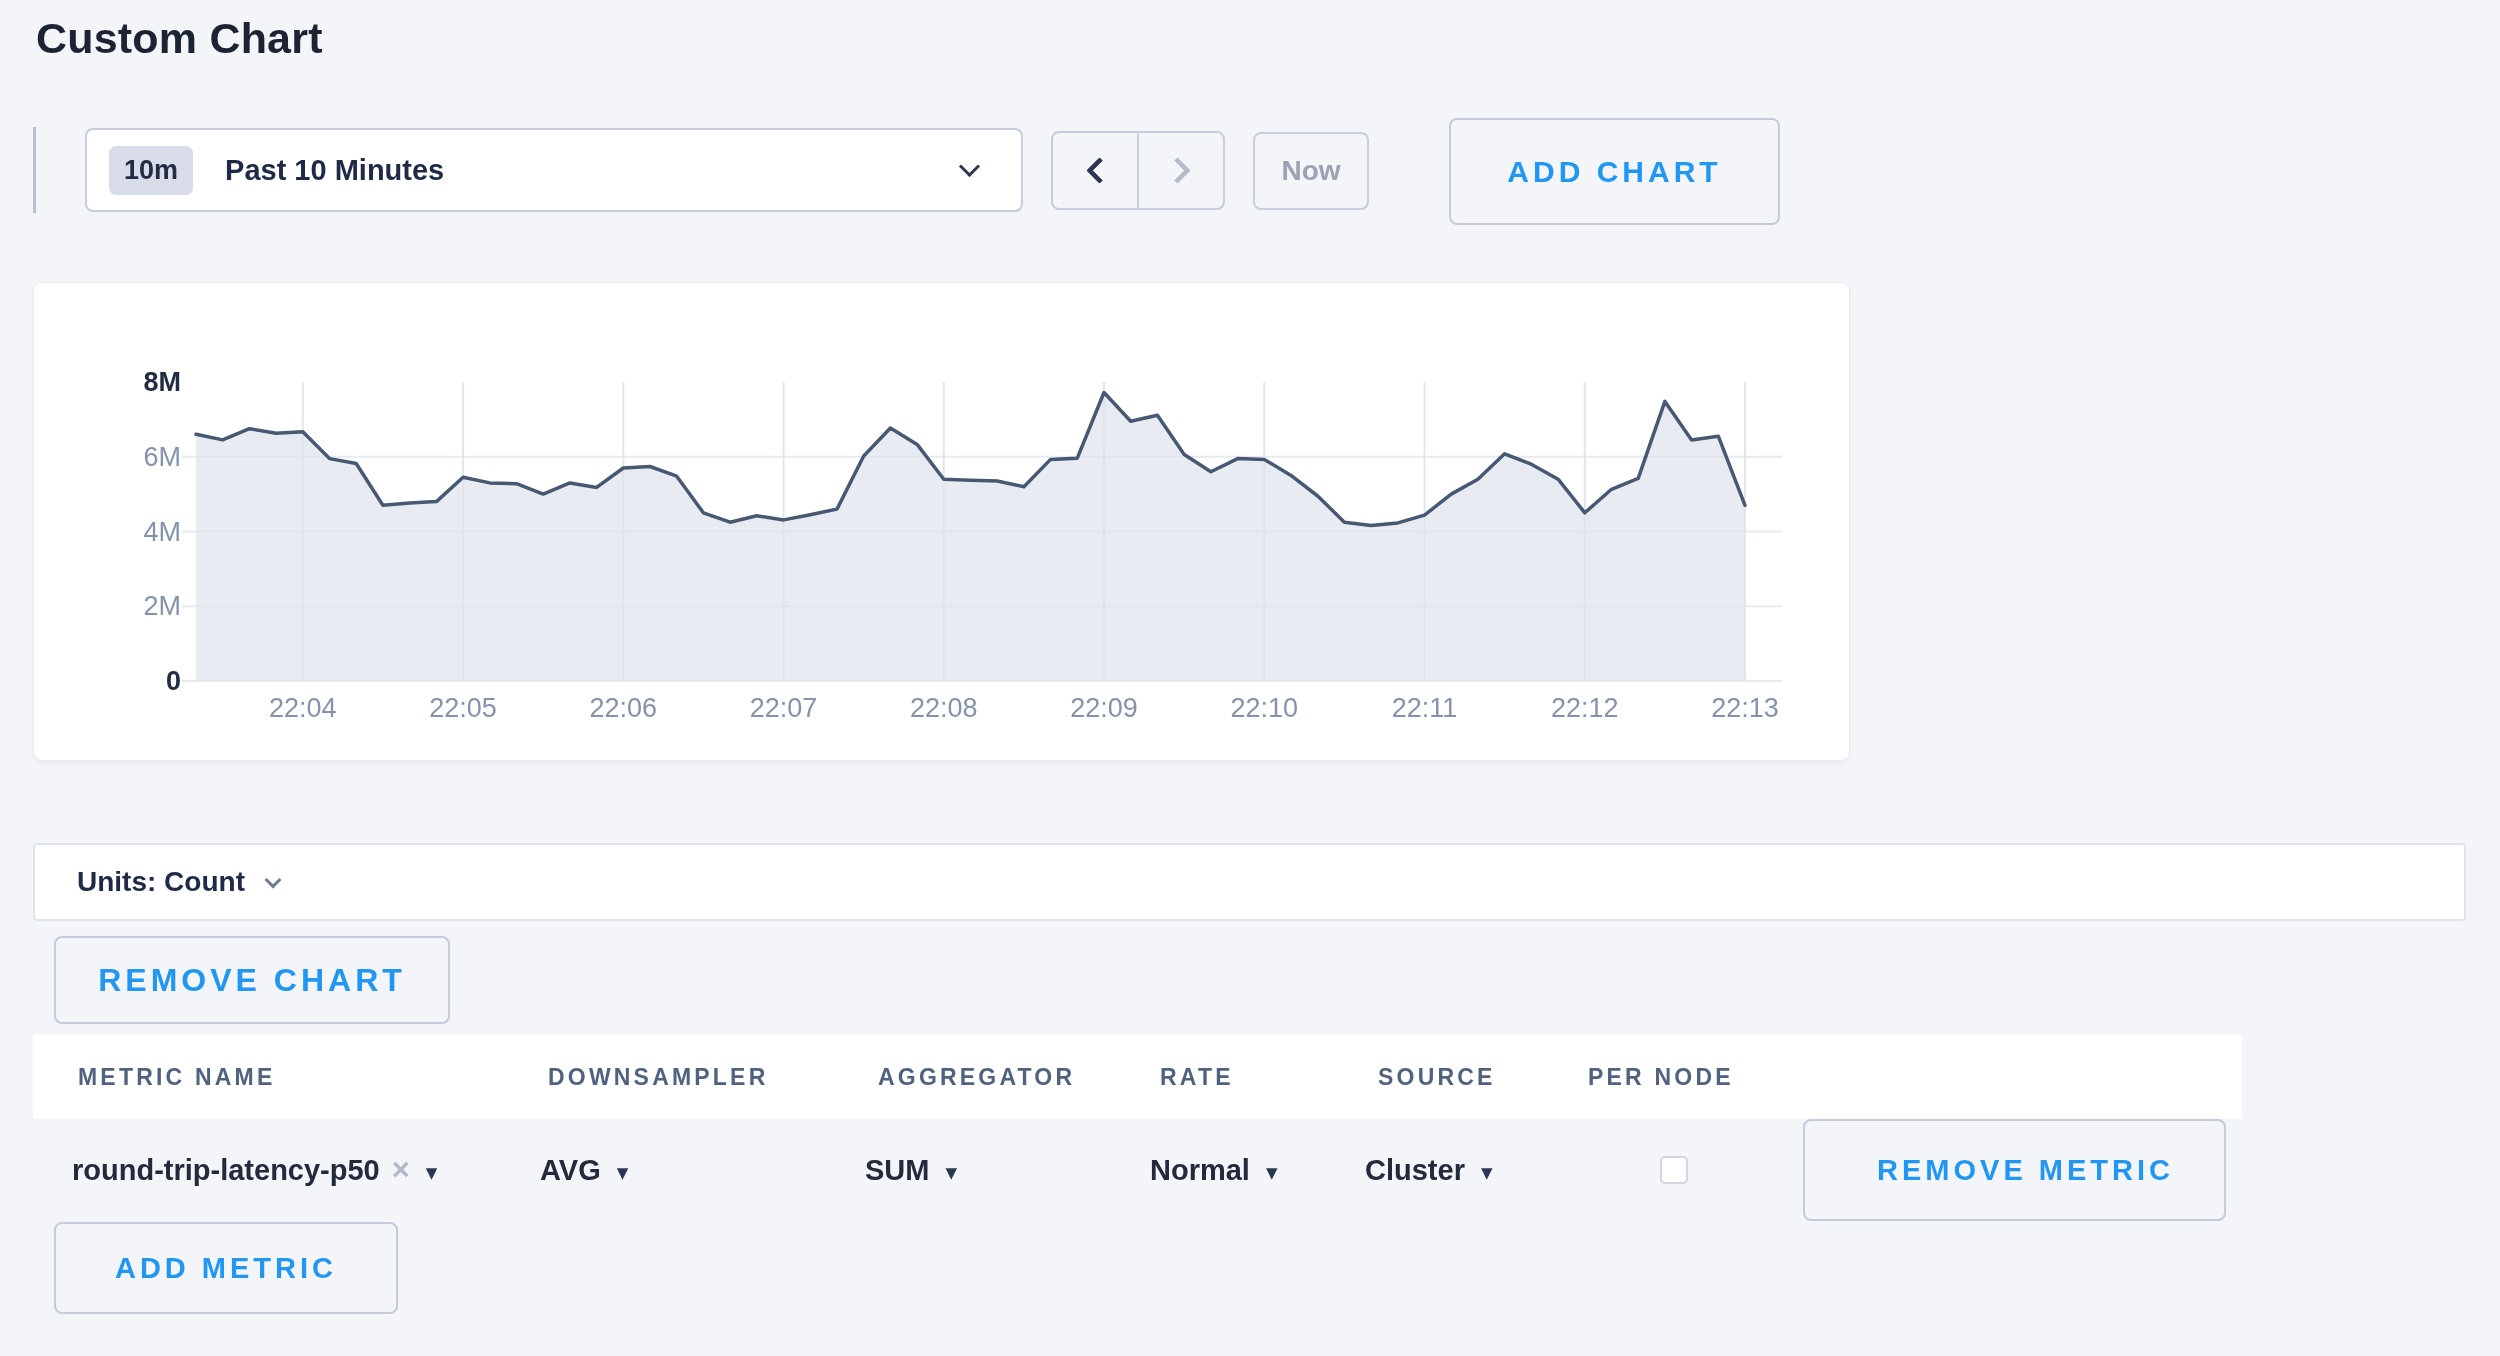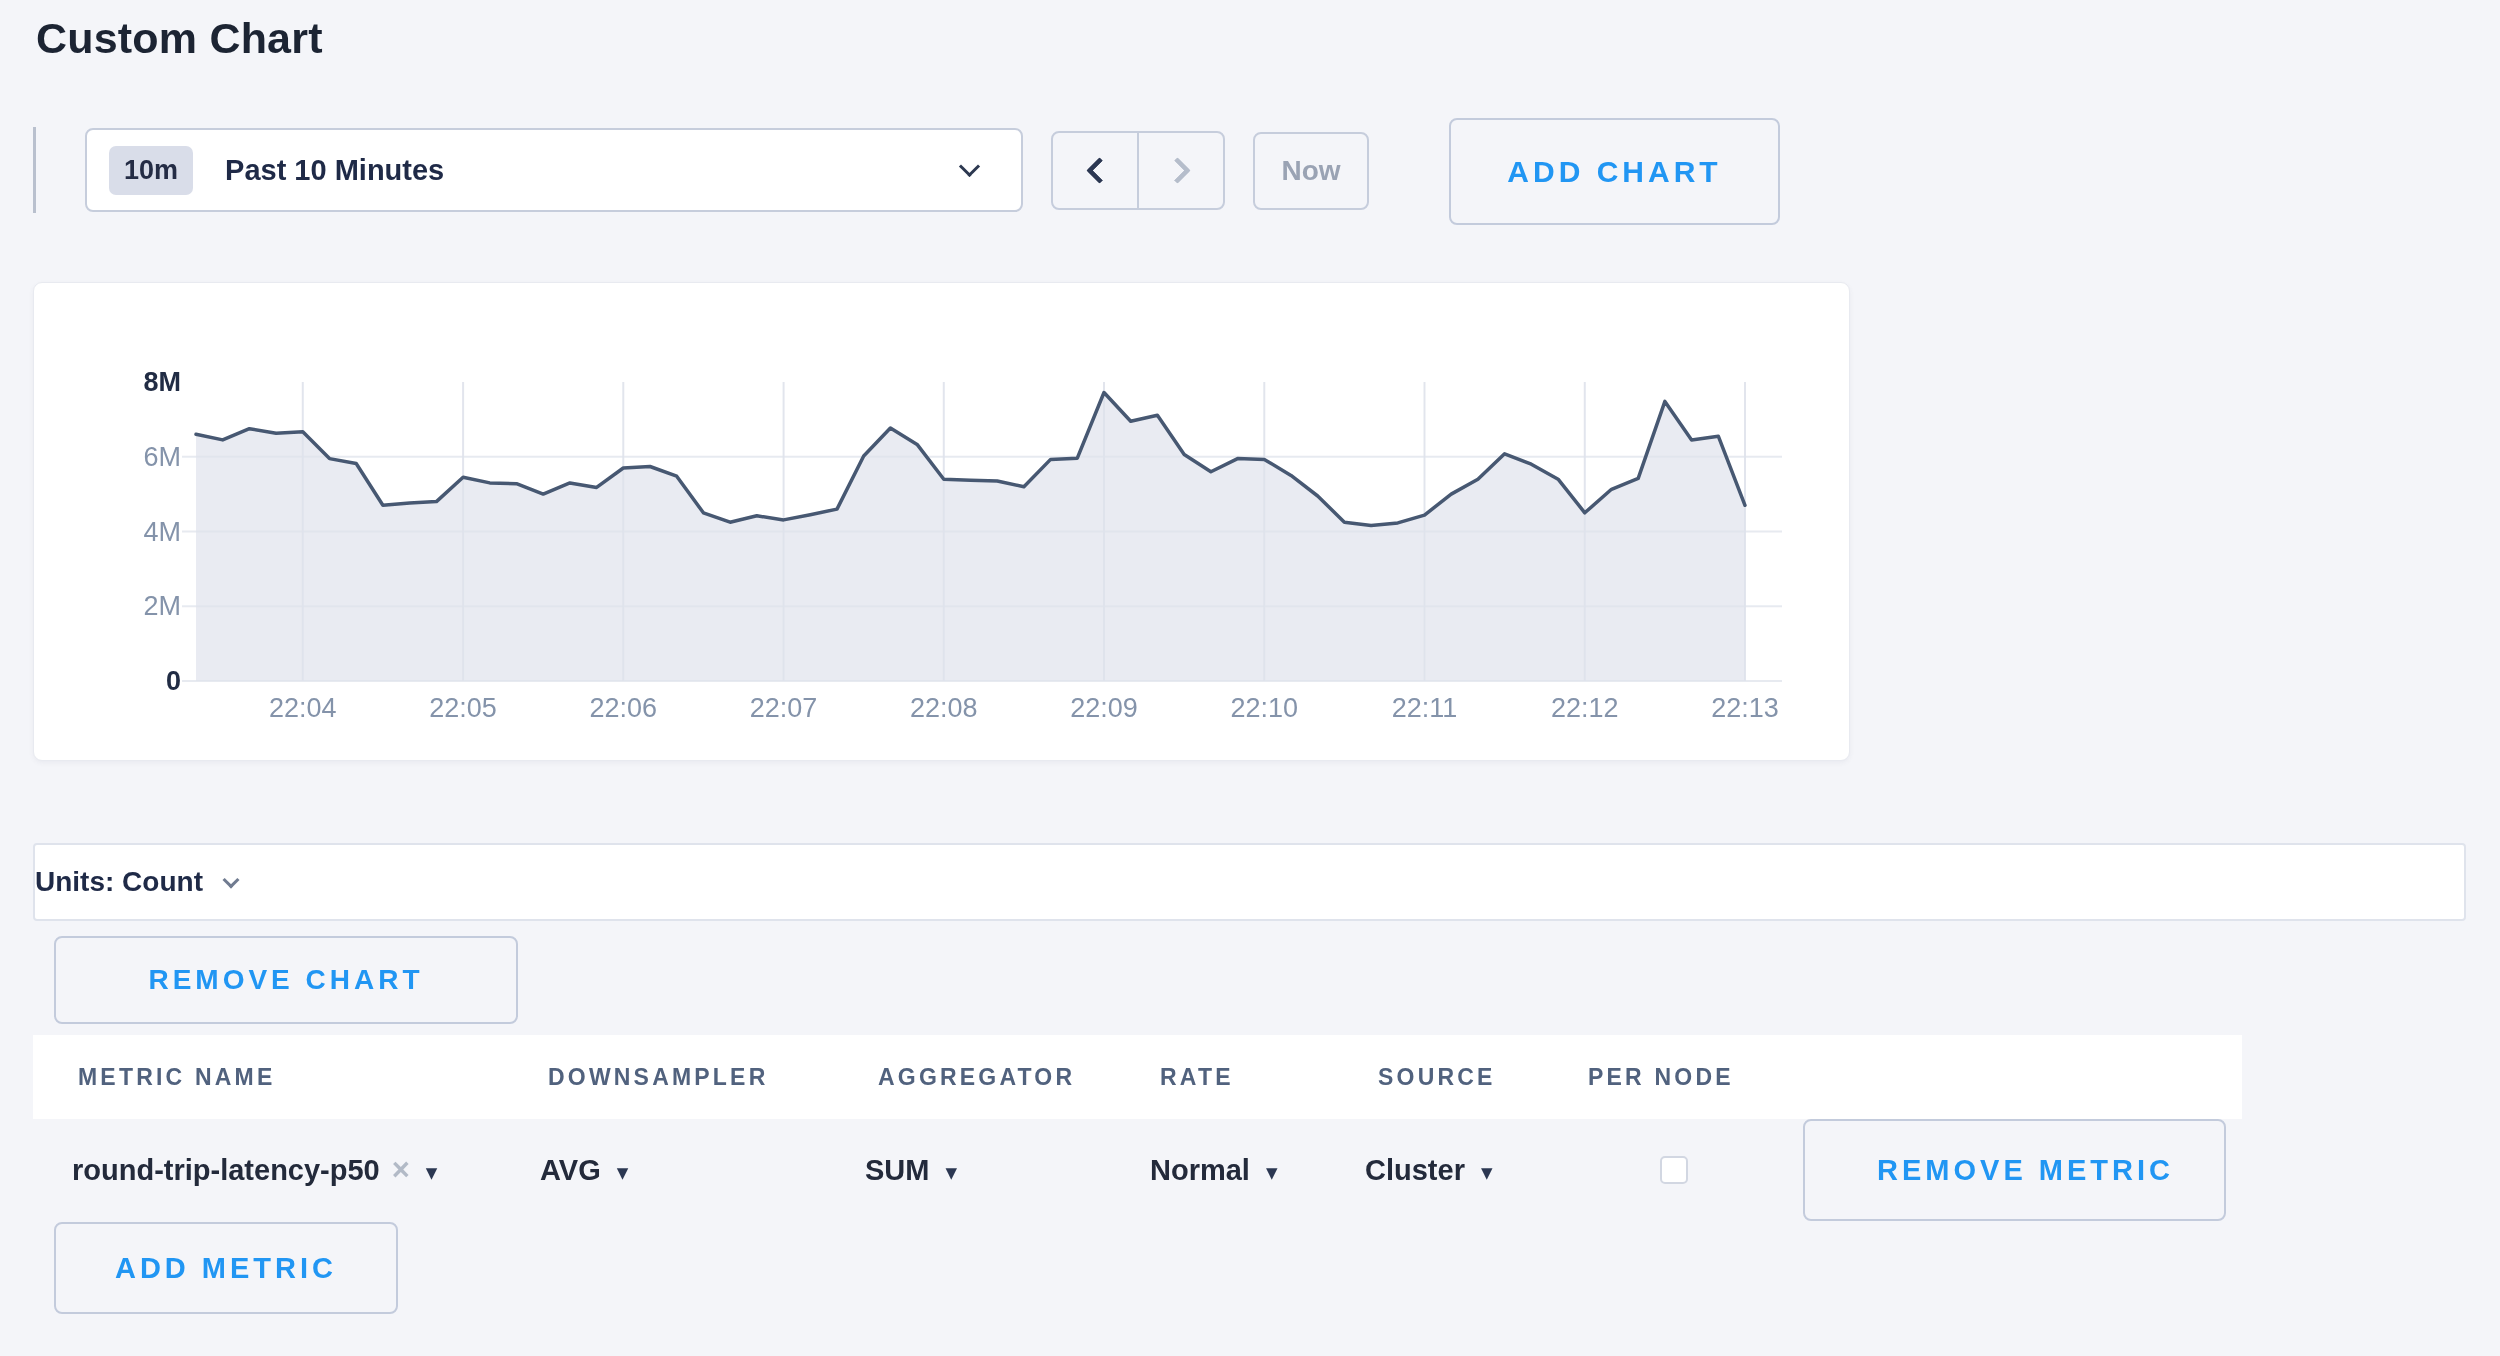--- a/index.html
+++ b/index.html
@@ -29,32 +29,32 @@
   .chev-l { display:inline-block; width:19px; height:19px; border-left:5px solid #2b3752; border-bottom:5px solid #2b3752;
             transform:rotate(45deg); margin-left:8px; border-radius:2px; }
   .chev-r { display:inline-block; width:19px; height:19px; border-top:5px solid #b5bdcb; border-right:5px solid #b5bdcb;
             transform:rotate(45deg); margin-right:8px; border-radius:2px; }
 
   .btn { position:absolute; background:transparent; border:2px solid #c6cddc; border-radius:8px;
          font-family:inherit; font-weight:700; cursor:pointer; }
   .btn.now { left:1253px; top:132px; width:116px; height:78px; color:#9aa3b4; font-size:28px; }
   .btn.blue { color:#2196f3; border-color:#c3cbdc; letter-spacing:4px; }
   .btn.addchart { left:1449px; top:118px; width:331px; height:107px; font-size:30px; }
-  .btn.removechart { left:54px; top:936px; width:464px; height:88px; font-size:28px; }
+  .btn.removechart { left:54px; top:936px; width:396px; height:88px; font-size:32px; }
   .btn.removemetric { left:1770px; top:1px; width:423px; height:102px; font-size:29px;padding-left:22px; }
   .btn.addmetric { left:54px; top:1222px; width:344px; height:92px; font-size:29px; }
 
   .card { position:absolute; left:33px; top:282px; width:1817px; height:479px; background:#ffffff;
           border:1px solid #e8eaf0; border-radius:9px; box-shadow:0 2px 5px rgba(60,70,100,0.06); }
   .card svg { position:absolute; left:0; top:0; width:1815px; height:477px;
               font-family:"Liberation Sans","DejaVu Sans",sans-serif; }
 
   .unitsbar { position:absolute; left:33px; top:843px; width:2433px; height:78px; background:#ffffff;
               border:2px solid #dfe3ec; border-radius:4px; display:flex; align-items:center; }
-  .units { display:flex; align-items:center; gap:22px; cursor:pointer; }
+  .units { display:flex; align-items:center; gap:22px; margin-left:42px; cursor:pointer; }
   .units-label { font-size:28px; font-weight:700; color:#1f2a47; }
 
   .thead { position:absolute; left:33px; top:1035px; width:2209px; height:84px; background:#ffffff; }
   .th { position:absolute; top:0; height:84px; line-height:84px; font-size:23px; font-weight:700;
         letter-spacing:3.2px; color:#51627e; white-space:nowrap; }
 
   .trow { position:absolute; left:33px; top:1118px; width:2434px; height:104px; }
   .cell { position:absolute; top:0; height:104px; display:flex; align-items:center; cursor:pointer;font-weight:bold; }
   .cell .val { font-size:29px; color:#232a3b; white-space:nowrap; }
   .cell .x { font-size:31px; color:#b2bac7; margin-left:12px; cursor:pointer; }

